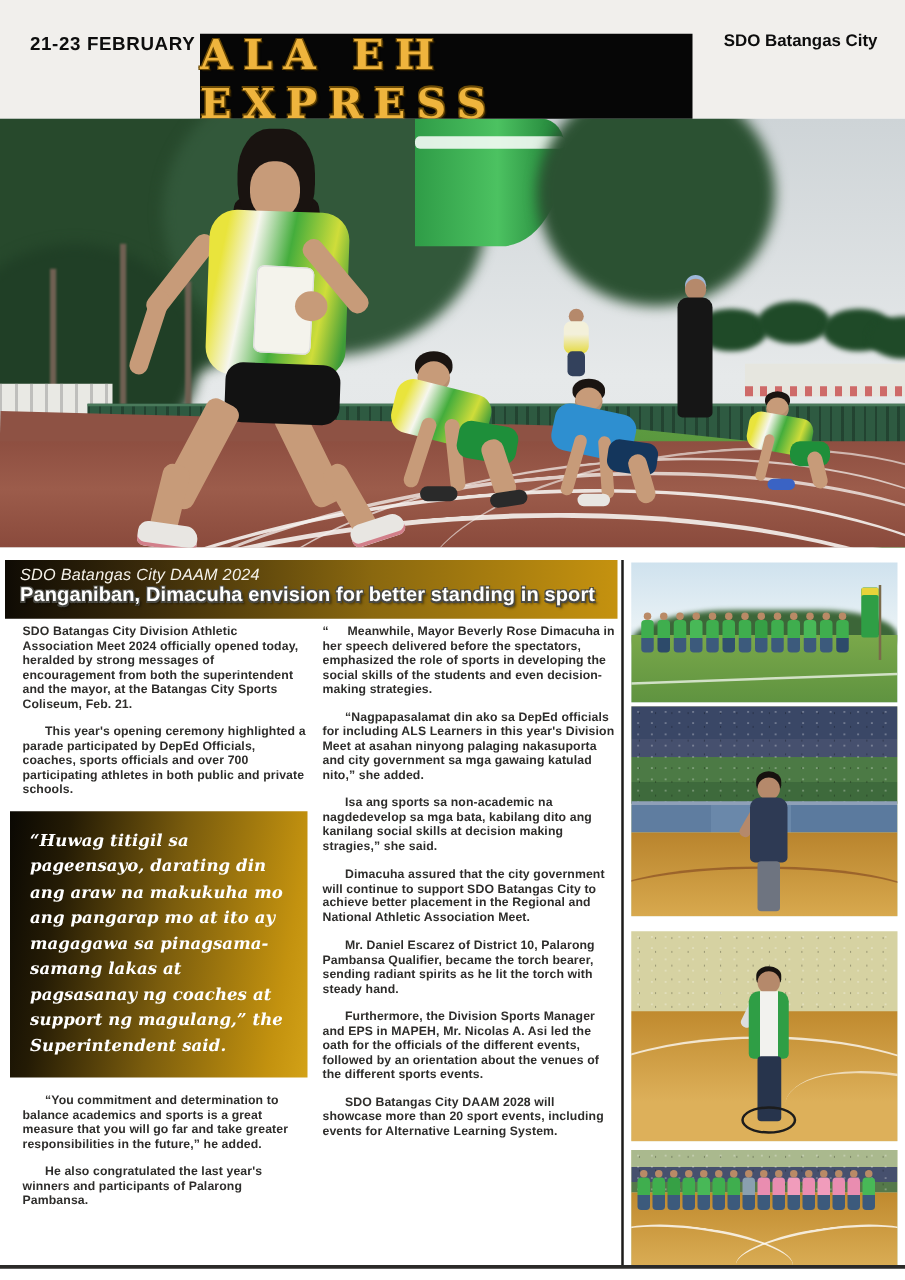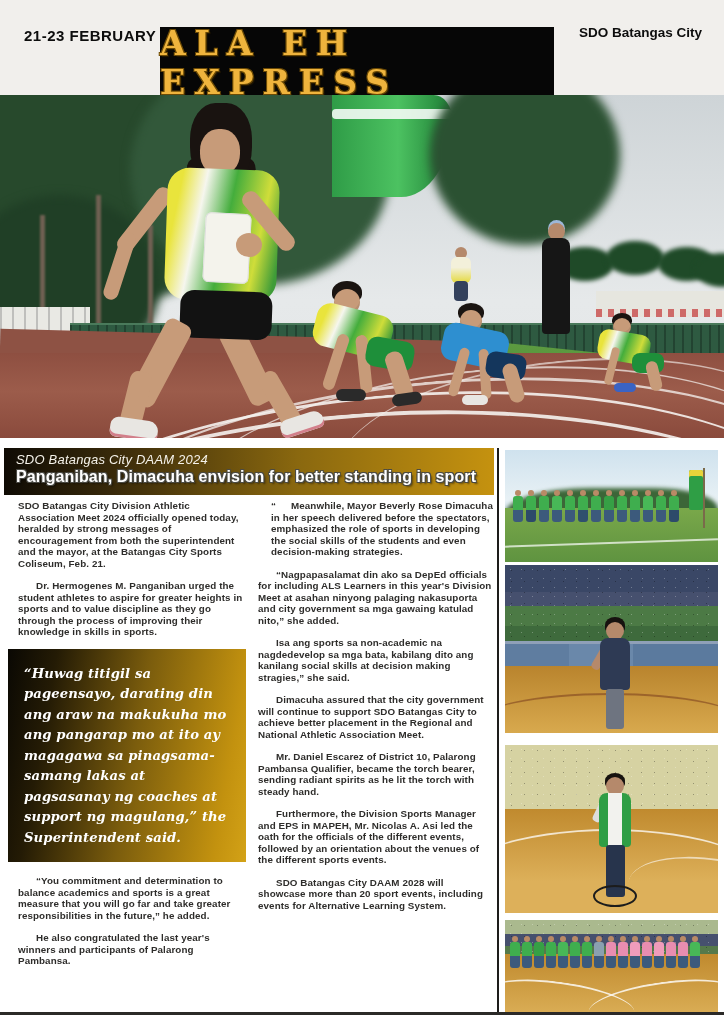--- a/index.html
+++ b/index.html
@@ -117,21 +117,21 @@
     background:linear-gradient(90deg,#0f0b04 0%,#38290a 22%,#8a680f 60%,#c5920f 100%); }
   .kicker { font-style:italic; font-size:13px; color:#f5f2ea; letter-spacing:.2px; }
   .headline { font-weight:bold; font-size:16px; color:#ffffff; letter-spacing:.1px; margin-top:1px;
     text-shadow:1px 1px 0 #4a4a44, -1px 1px 0 #4a4a44, 1px -1px 0 #4a4a44, -1px -1px 0 #4a4a44, 2px 2px 2px rgba(0,0,0,.5); }
 
   .col { position:absolute; top:500px; color:#2e2d2b; font-size:9.8px; line-height:11.5px; font-weight:bold; letter-spacing:.1px; }
   .col-left { left:18px; width:228px; }
   .col-right { left:258px; width:236px; }
   .para { margin:0 0 11px 0; text-indent:18px; }
   .first-list .para:first-child { text-indent:0; }
-  .right-list .para:first-child { text-indent:0;margin-left:13px; }
+  .right-list .para:first-child { text-indent:0; }
 
   .pull-quote { margin:2px 0 13px -10px; width:238px; padding:15px 12px 14px 16px;
     background:linear-gradient(100deg,#0a0803 0%,#241b05 18%,#7a5c0d 52%,#c3920f 88%,#d3a217 100%);
     color:#ffffff; font-family:"DejaVu Serif", serif; font-style:italic; font-weight:bold;
     font-size:13.2px; line-height:20.5px; text-indent:0; }
 
   .col-divider { position:absolute; left:497px; top:448px; width:2px; height:564px; background:#1d1c1a; }
   .bottom-rule { position:absolute; left:0; top:1012px; width:724px; height:3px; background:#2b2a28; }
 
   
@@ -296,21 +296,21 @@
   </div>
 
   <div class="banner">
     <div class="kicker">SDO Batangas City DAAM 2024</div>
     <div class="headline">Panganiban, Dimacuha envision for better standing in sport</div>
   </div>
 
   <div class="col col-left">
     <div class="first-list">
         <p class="para">SDO Batangas City Division Athletic Association Meet 2024 officially opened today, heralded by strong messages of encouragement from both the superintendent and the mayor, at the Batangas City Sports Coliseum, Feb. 21.</p>
-        <p class="para">Dr. Hermogenes M. Panganiban urged the student athletes to aspire for greater heights in sports and to value discipline as they go through the process of improving their knowledge in skills in sports.</p>
+        <p class="para">This year's opening ceremony highlighted a parade participated by DepEd Officials, coaches, sports officials and over 700 participating athletes in both public and private schools.</p>
       </div>
     <div class="pull-quote">“Huwag titigil sa pageensayo, darating din ang araw na makukuha mo ang pangarap mo at ito ay magagawa sa pinagsama-samang lakas at pagsasanay ng coaches at support ng magulang,” the Superintendent said.</div>
     <div>
         <p class="para">“You commitment and determination to balance academics and sports is a great measure that you will go far and take greater responsibilities in the future,” he added.</p>
         <p class="para">He also congratulated the last year's winners and participants of Palarong Pambansa.</p>
       </div>
   </div>
 
   <div class="col col-right">
     <div class="right-list">

